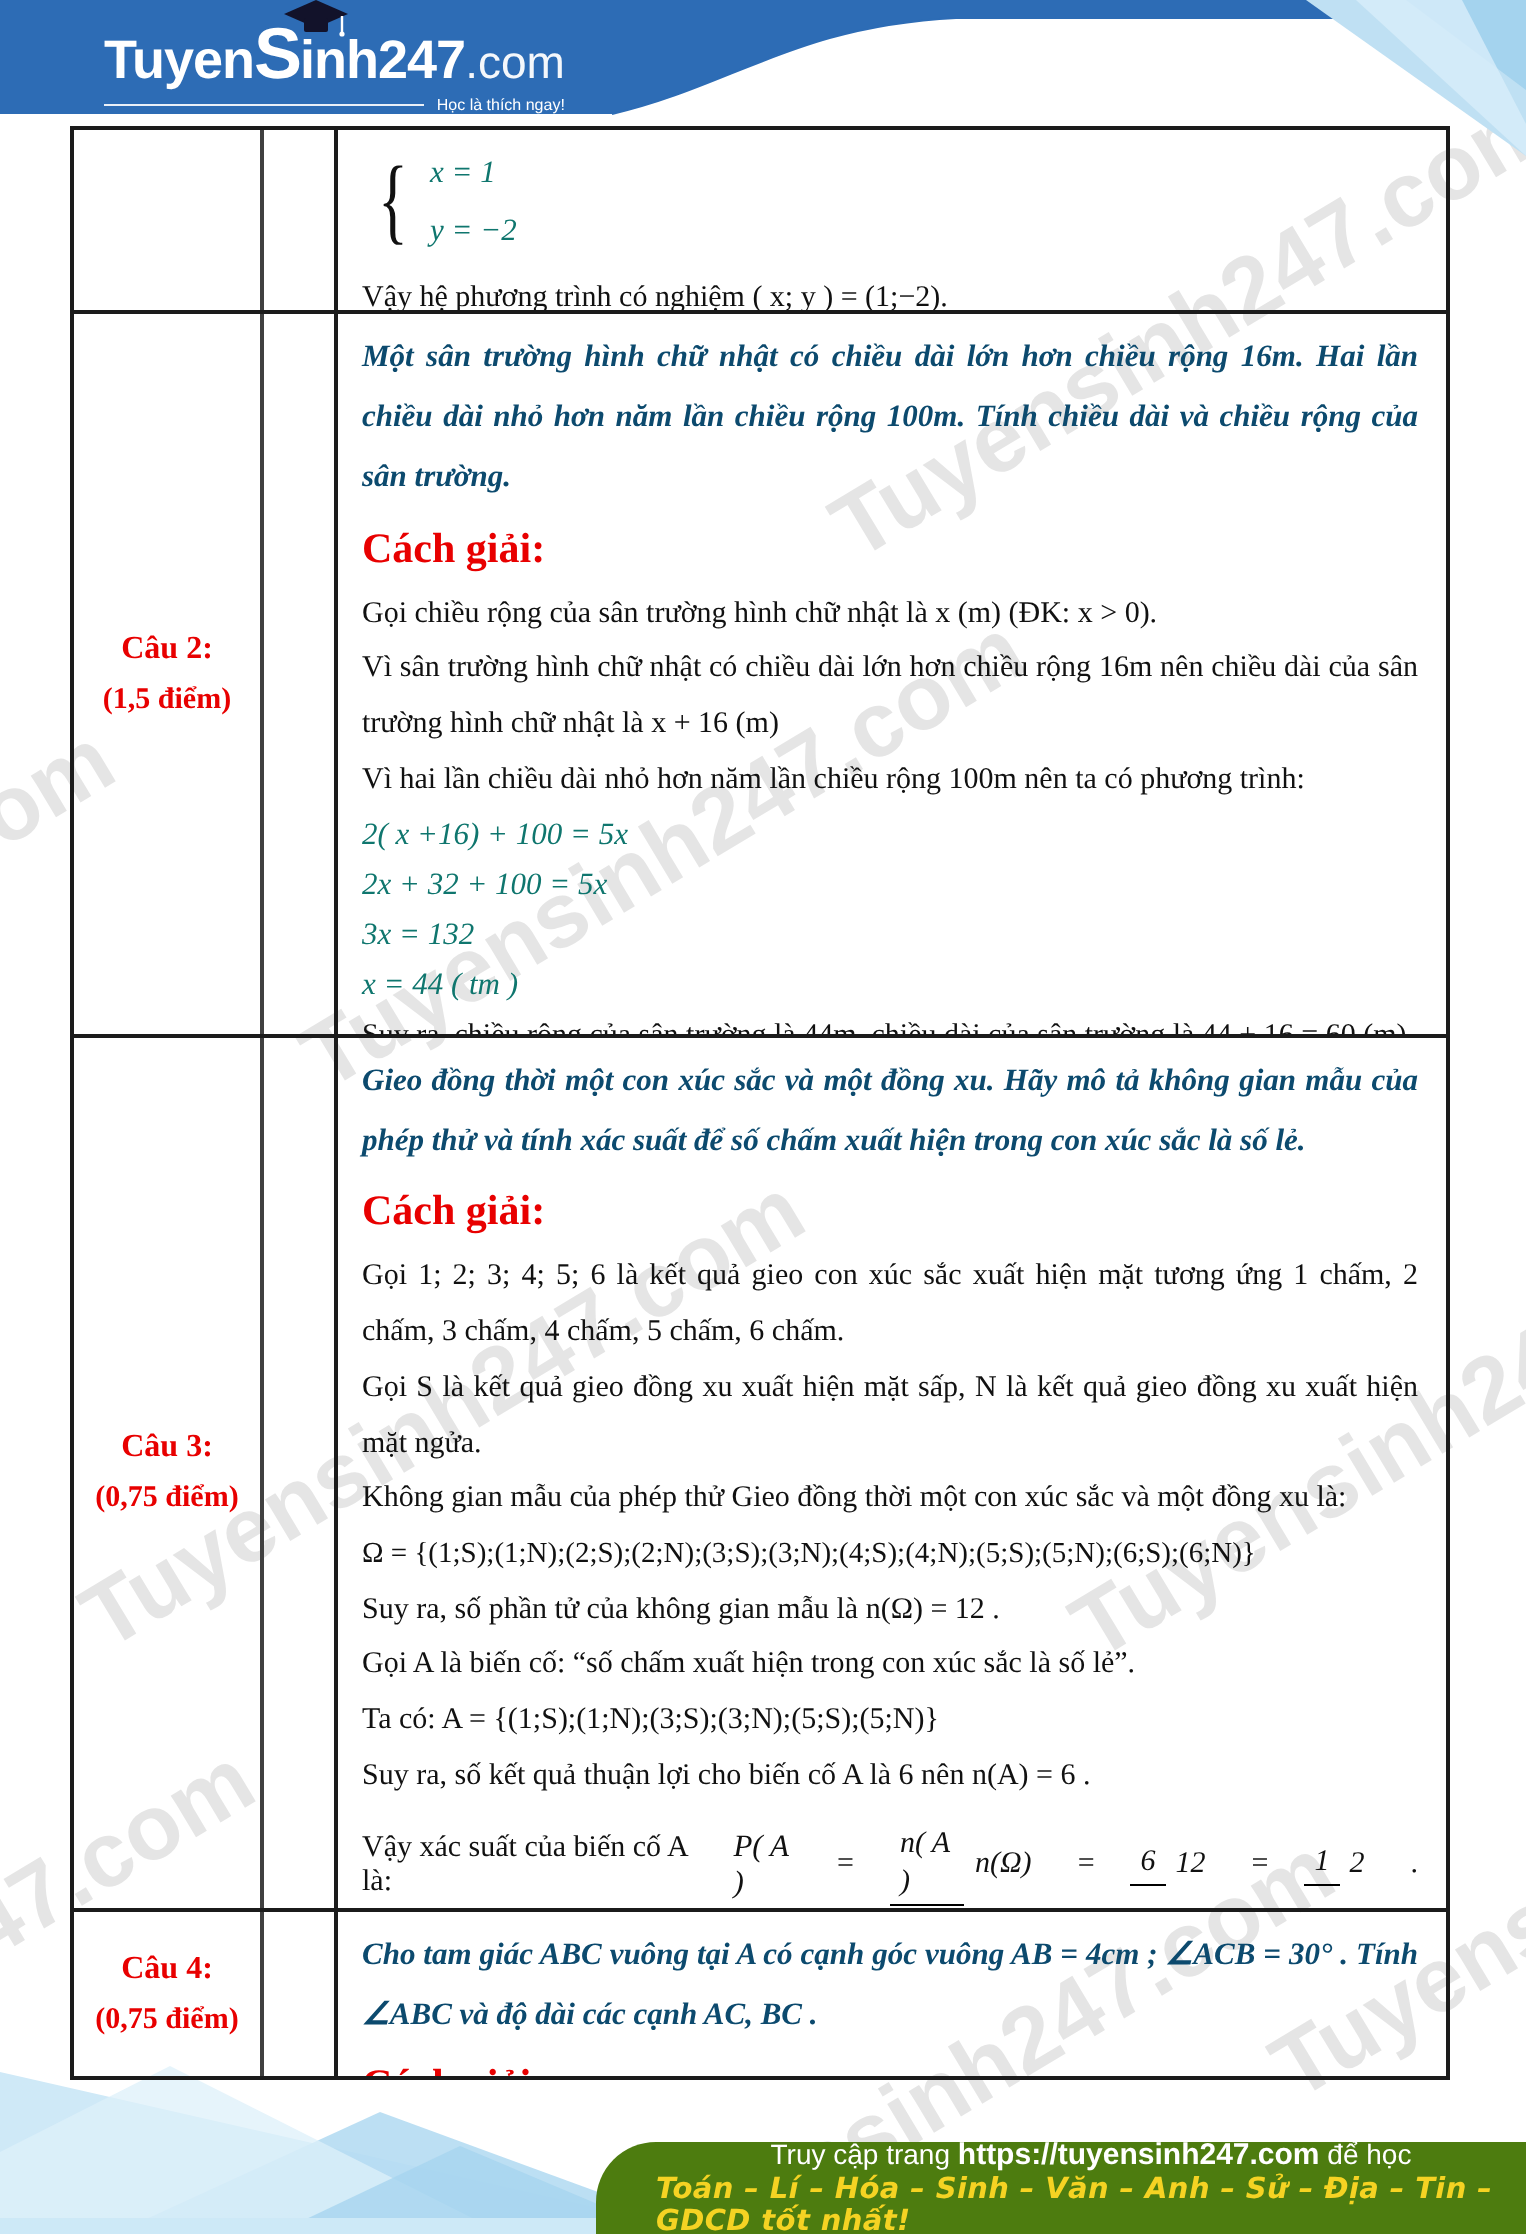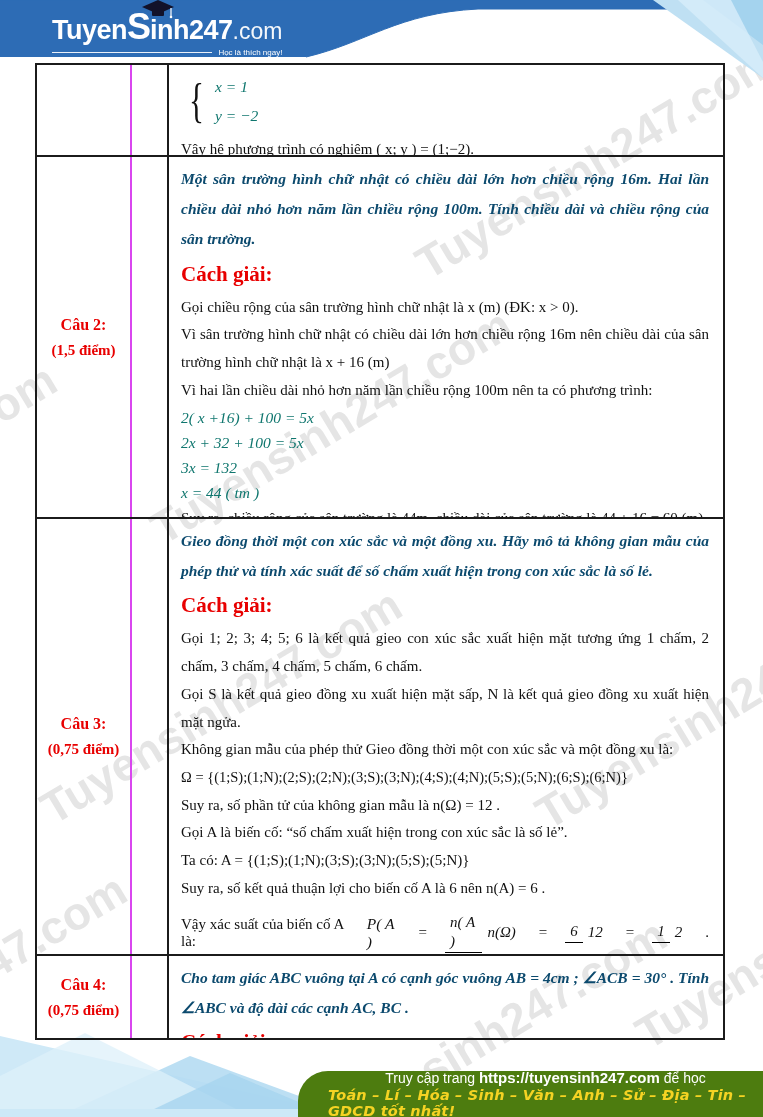--- a/index.html
+++ b/index.html
@@ -22,21 +22,21 @@
 
   
   .wm { position:absolute; z-index:3; font-family:"Liberation Sans", sans-serif; font-weight:bold;
         font-size:46px; color:rgba(125,125,125,0.20); white-space:nowrap;
         transform:rotate(-31deg); transform-origin:left center; pointer-events:none; }
 
   
   .doc-table { position:absolute; left:35px; top:63px; width:690px; z-index:4; border:2px solid #1b1b1b; background:transparent; }
   .trow { display:flex; border-bottom:2px solid #1b1b1b; }
   .trow:last-child { border-bottom:none; }
-  .c-label { width:95px; border-right:2px solid #d946ef; display:flex; flex-direction:column; justify-content:center; align-items:center; gap:8px; flex-shrink:0;text-align:center; }
+  .c-label { width:95px; border-right:2px solid #404040; display:flex; flex-direction:column; justify-content:center; align-items:center; gap:8px; flex-shrink:0;text-align:center; }
   .c-mid { width:37px; border-right:2px solid #1b1b1b; flex-shrink:0; }
   .c-content { flex:1; padding:7px 14px 6px 12px; overflow:hidden; }
   .r1 { height:92px; } .r2 { height:362px; } .r3 { height:437px; } .r4 { height:82px; }
 
   .qlabel { color:#e80000; font-weight:bold; font-size:16px; }
   .qpoints { color:#e80000; font-weight:bold; font-size:15px; }
   .problem { font-weight:bold; font-style:italic; font-size:15.5px; line-height:1.95; text-align:justify; color:#0c4a6e; }
   .redlabel { color:#e80000; font-weight:bold; font-size:21px; line-height:1.85; }
   .para { font-size:15px; line-height:1.85; text-align:justify; color:#111; }
   .math { font-size:15.5px; line-height:1.62; font-style:italic; color:#0f766e; }

